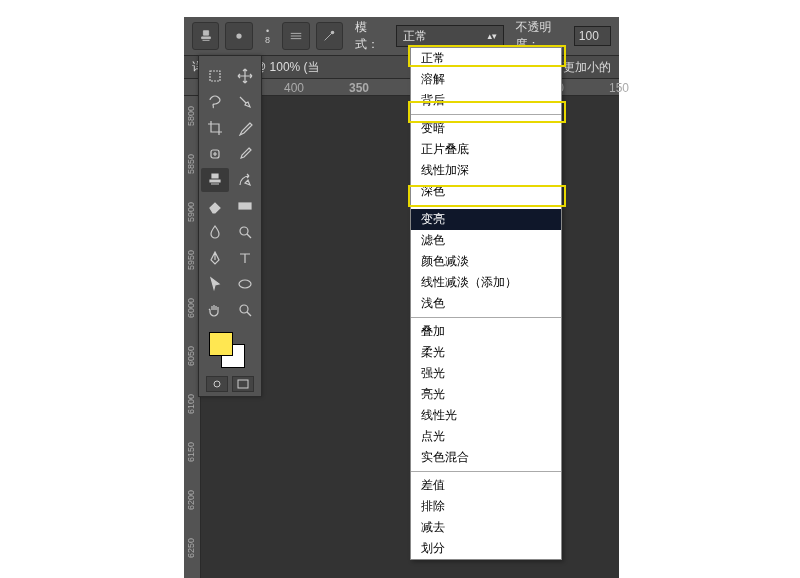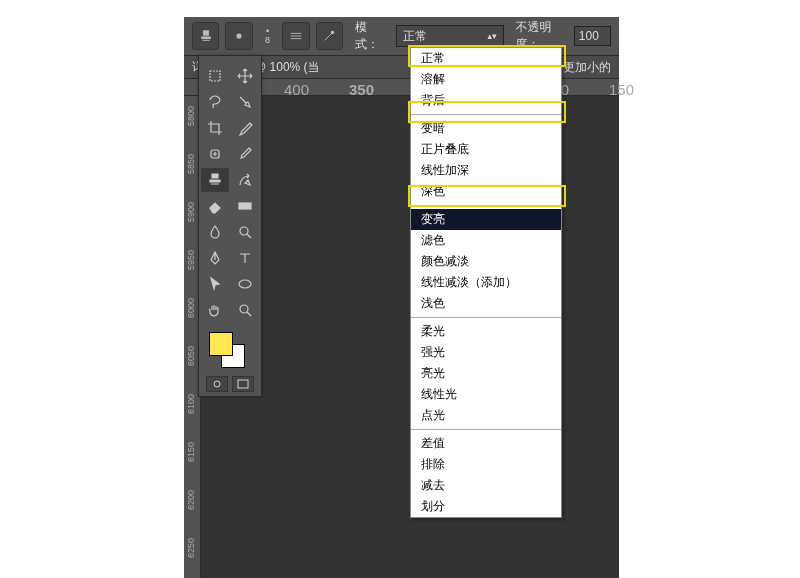--- a/index.html
+++ b/index.html
@@ -9,21 +9,21 @@
 .tb-btn{width:26px;height:26px;background:#454545;border:1px solid #333;border-radius:3px;display:flex;align-items:center;justify-content:center}
 .tb-btn svg{width:14px;height:14px;fill:#bbb}
 .num{width:18px;height:26px;display:flex;flex-direction:column;align-items:center;justify-content:center;color:#ccc;font-size:9px;line-height:9px}
 .lbl{color:#ddd;font-size:12px;margin-left:6px}
 .mode-select{width:96px;height:20px;background:#484848;border:1px solid #222;color:#ddd;padding:0 6px;display:flex;align-items:center;justify-content:space-between;cursor:pointer}
 .mode-select .arr{font-size:9px}
 .opacity{margin-left:auto;display:flex;align-items:center;gap:0}
 .opv{width:28px;height:18px;background:#484848;border:1px solid #222;color:#ddd;padding:0 4px;line-height:18px}
 .tabbar{height:22px;display:flex;align-items:center;padding:0 8px;color:#ddd;font-size:12px;background:#4b4b4b}
 .tabbar .mid{margin-left:auto}
-.ruler-h{height:16px;background:#535353;border-top:1px solid #2a2a2a;border-bottom:1px solid #2a2a2a;position:relative;color:#aaa;font-size:15px}
+.ruler-h{height:16px;background:#535353;border-top:1px solid #2a2a2a;border-bottom:1px solid #2a2a2a;position:relative;color:#aaa;font-size:12px}
 .ruler-h span{position:absolute;top:2px}
 .canvas-wrap{display:flex;height:calc(100% - 76px)}
 .ruler-v{width:16px;background:#535353;border-right:1px solid #2a2a2a;position:relative;color:#aaa;font-size:9px}
 .ruler-v span{position:absolute;left:2px;writing-mode:vertical-rl;transform:rotate(180deg)}
 .canvas{flex:1;background:#333}
 
 .tools{position:absolute;left:198px;top:55px;width:58px;background:#535353;border:1px solid #2a2a2a;padding:4px 2px;box-shadow:0 0 4px rgba(0,0,0,.3)}
 .tools-title{font-size:9px;color:#999;text-align:center;padding:2px 0}
 .tgrid{display:grid;grid-template-columns:1fr 1fr;gap:2px}
 .tool{height:24px;display:flex;align-items:center;justify-content:center;border-radius:2px;cursor:pointer}
@@ -245,25 +245,27 @@
       <div class="dd-item">正片叠底</div>
       <div class="dd-item">线性加深</div>
       <div class="dd-item">深色</div>
       <div class="dd-sep"></div>
       <div class="dd-item sel">变亮</div>
       <div class="dd-item">滤色</div>
       <div class="dd-item">颜色减淡</div>
       <div class="dd-item">线性减淡（添加）</div>
       <div class="dd-item">浅色</div>
       <div class="dd-sep"></div>
+      <div class="dd-item">叠加</div>
       <div class="dd-item">柔光</div>
       <div class="dd-item">强光</div>
       <div class="dd-item">亮光</div>
       <div class="dd-item">线性光</div>
       <div class="dd-item">点光</div>
+      <div class="dd-item">实色混合</div>
       <div class="dd-sep"></div>
       <div class="dd-item">差值</div>
       <div class="dd-item">排除</div>
       <div class="dd-item">减去</div>
       <div class="dd-item">划分</div>
     </div>
 
   <div class="hl" style="left:408px;top:45px;width:154px;height:18px"></div>
   <div class="hl" style="left:408px;top:101px;width:154px;height:18px"></div>
   <div class="hl" style="left:408px;top:185px;width:154px;height:18px"></div>

